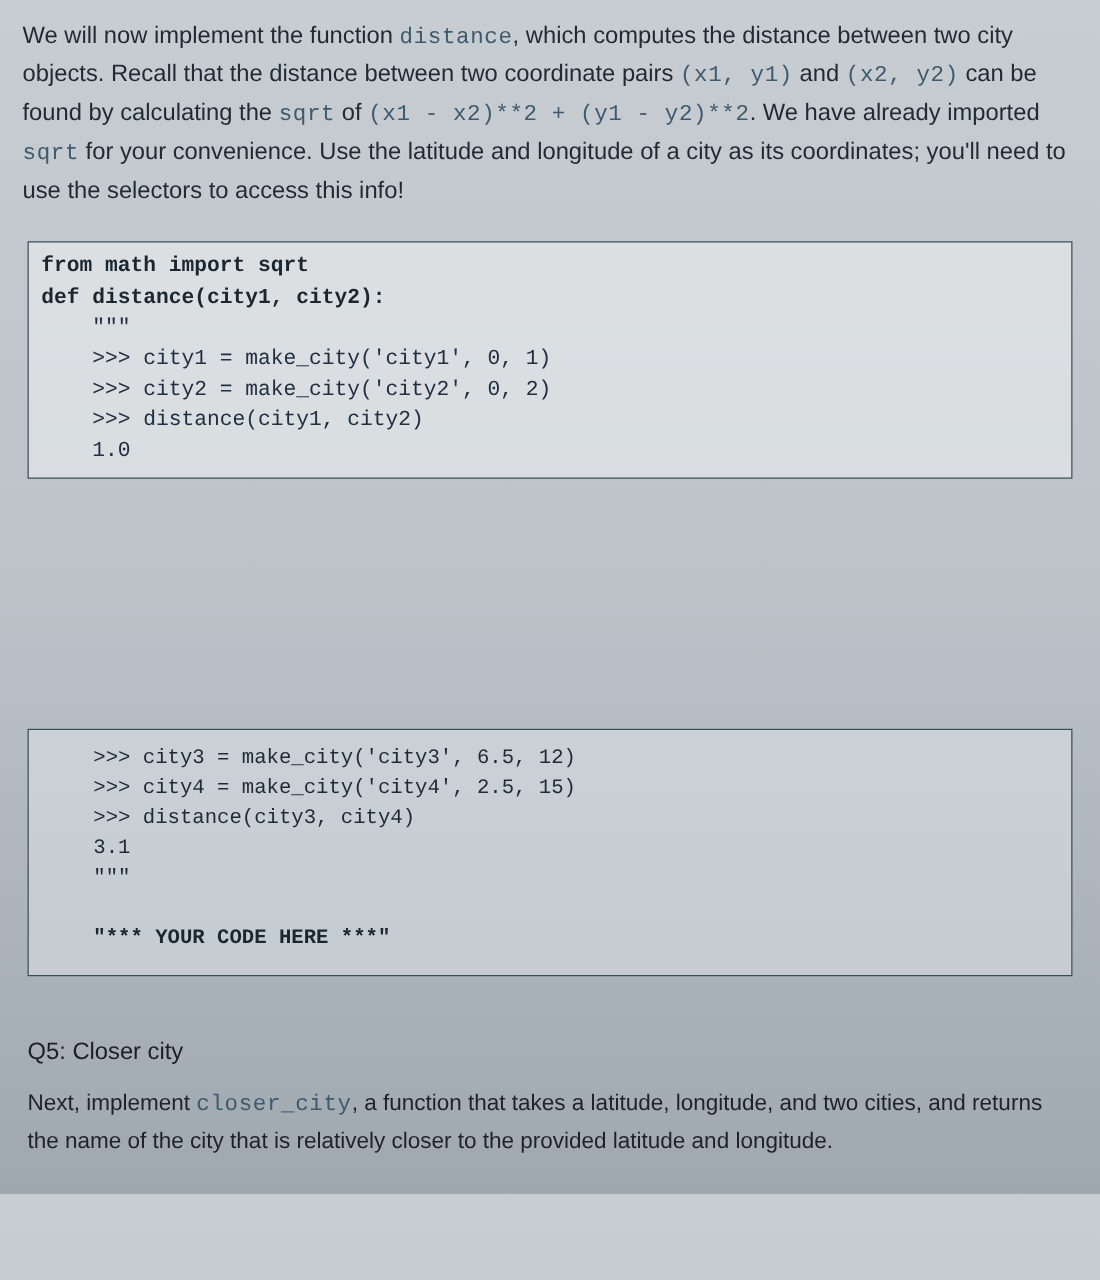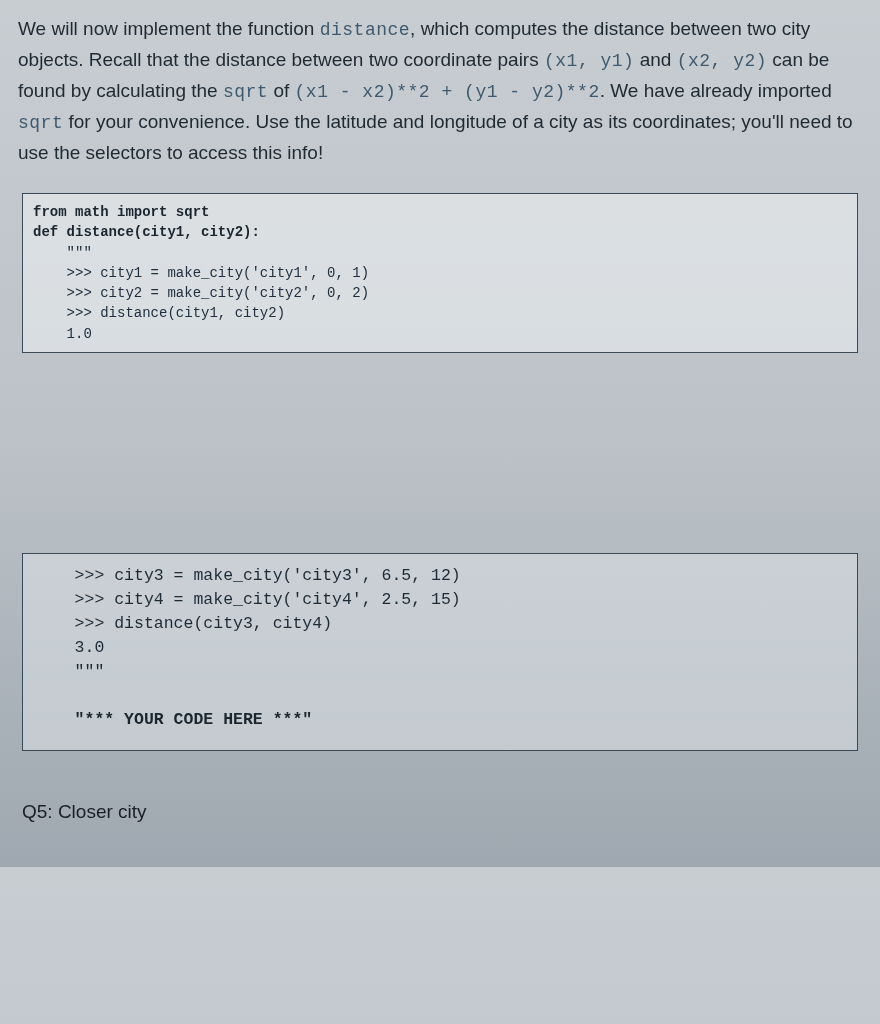--- a/index.html
+++ b/index.html
@@ -28,21 +28,21 @@
   }
   .code-box {
     border: 1px solid #3a4b57;
     background: rgba(235,238,240,0.6);
     padding: 8px 10px;
     margin: 0 4px 0 4px;
   }
   .code-box pre {
     margin: 0;
     font-family: "Courier New", Courier, monospace;
-    font-size: 14px;
+    font-size: 17px;
     line-height: 1.45;
     color: #203040;
     white-space: pre;
   }
   .kw { font-weight: bold; color: #1b2730; }
   .gap {
     height: 200px;
   }
   .code-box.lower {
     background: rgba(220,225,229,0.55);
@@ -84,22 +84,25 @@
 <span>    &gt;&gt;&gt; distance(city1, city2)</span>
 <span>    1.0</span></pre>
   </div>
 
   <div class="gap"></div>
 
   <div class="code-box lower">
 <pre><span>    &gt;&gt;&gt; city3 = make_city('city3', 6.5, 12)</span>
 <span>    &gt;&gt;&gt; city4 = make_city('city4', 2.5, 15)</span>
 <span>    &gt;&gt;&gt; distance(city3, city4)</span>
-<span>    3.0</span>
+<span>    3.1</span>
 <span>    """</span>
 <span></span>
 <span class="kw">    "*** YOUR CODE HERE ***"</span></pre>
   </div>
 
   <h2 class="q">Q5: Closer city</h2>
 
+  <p class="prose2">
+    <span>Next, implement </span><code class="inline">closer_city</code><span>, a function that takes a latitude, longitude, and two cities, and returns the name of the city that is relatively closer to the provided latitude and longitude.</span>
+  </p>
 
 </div>
 
 </body></html>

